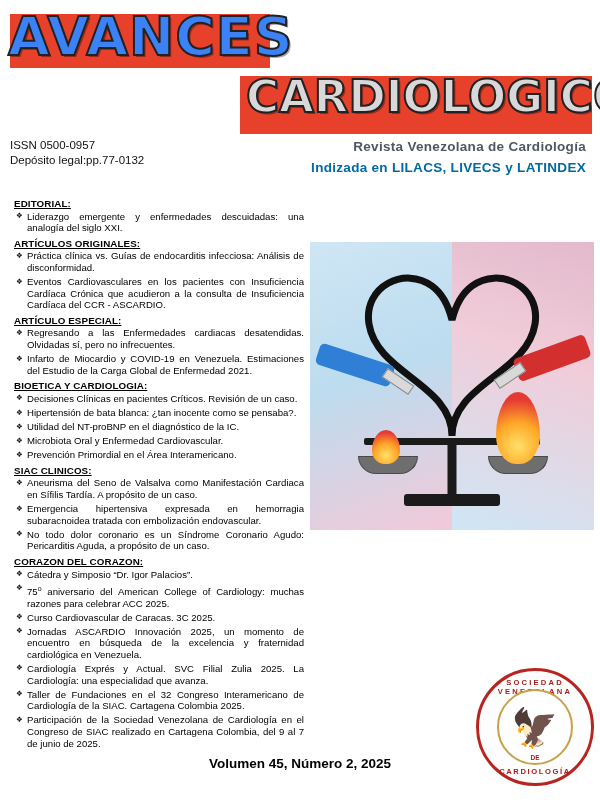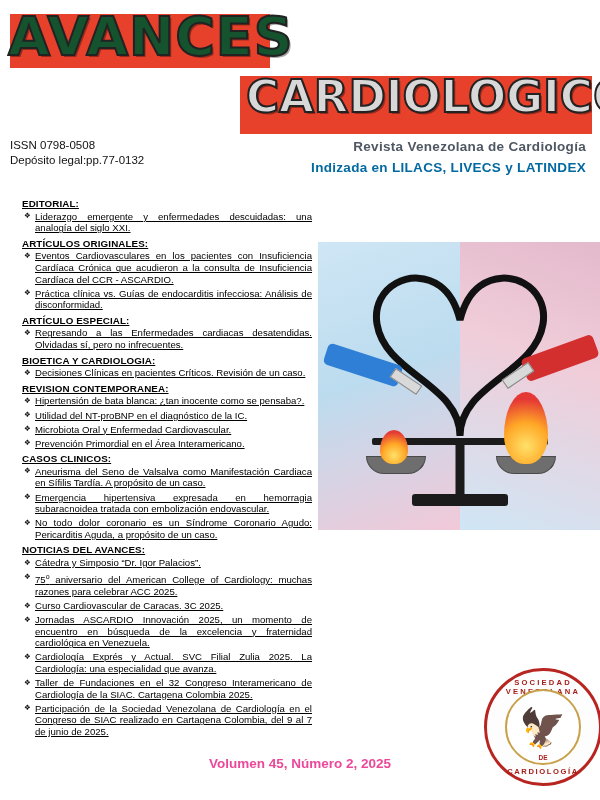--- a/index.html
+++ b/index.html
@@ -39,21 +39,21 @@
     background: #e8412b;
   }
   .title-avances {
     position: absolute;
     left: 8px;
     top: 10px;
     font-family: "DejaVu Sans", sans-serif;
     font-weight: bold;
     font-size: 54px;
     letter-spacing: 1px;
-    color: #14532d;
+    color: #3b82f6;
     -webkit-text-stroke: 2px #222;
     text-shadow: 2px 2px 0 rgba(0,0,0,0.35);
     line-height: 1;
   }
   .title-cardiologicos {
     position: absolute;
     left: 246px;
     top: 74px;
     font-family: "DejaVu Sans", sans-serif;
     font-weight: bold;
@@ -89,21 +89,21 @@
     font-size: 13.5px;
     font-weight: bold;
     color: #0369a1;
     letter-spacing: 0.3px;
   }
 
   
   .content {
     position: absolute;
     top: 190px;
-    left: 12px;
+    left: 4px;
     width: 584px;
     height: 610px;
   }
   .toc {
     position: absolute;
     left: 10px;
     top: 8px;
     width: 290px;
     font-size: 9.6px;
     line-height: 11.6px;
@@ -120,21 +120,20 @@
   ul.items {
     list-style: none;
     margin: 0 0 0 0;
     padding: 0;
   }
   ul.items li {
     position: relative;
     padding-left: 13px;
     margin-bottom: 2.5px;
     text-align: justify;
-    text-decoration: underline;
   }
   ul.items li::before {
     content: "\2756";
     position: absolute;
     left: 2px;
     top: -0.5px;
     font-size: 7.5px;
     color: #111;
   }
   .sup { font-size: 7px; vertical-align: super; }
@@ -313,73 +312,73 @@
   }
 
   .volume {
     position: absolute;
     left: 0;
     top: 756px;
     width: 600px;
     text-align: center;
     font-size: 13.5px;
     font-weight: bold;
-    color: #ec4899;
+    color: #000000;
   }
 </style>
 </head>
 <body>
 
 <div class="masthead">
   <div class="red-bar-1"></div>
   <div class="red-bar-2"></div>
   <div class="title-avances">AVANCES</div>
   <div class="title-cardiologicos">CARDIOLOGICOS</div>
   <div class="issn-block">
-    <div>ISSN 0798-0508</div>
+    <div>ISSN 0500-0957</div>
     <div>Depósito legal:pp.77-0132</div>
   </div>
   <div class="subtitle-1">Revista Venezolana de Cardiología</div>
   <div class="subtitle-2">Indizada en LILACS, LIVECS y LATINDEX</div>
 </div>
 
 <div class="content">
 
   <div class="toc">
       <div class="sec-head">EDITORIAL:</div>
       <ul class="items">
         <li>Liderazgo emergente y enfermedades descuidadas: una analogía del siglo XXI.</li>
       </ul>
       <div class="sec-head">ARTÍCULOS ORIGINALES:</div>
       <ul class="items">
+        <li>Práctica clínica vs. Guías de endocarditis infecciosa: Análisis de disconformidad.</li>
         <li>Eventos Cardiovasculares en los pacientes con Insuficiencia Cardíaca Crónica que acudieron a la consulta de Insuficiencia Cardíaca del CCR - ASCARDIO.</li>
-        <li>Práctica clínica vs. Guías de endocarditis infecciosa: Análisis de disconformidad.</li>
       </ul>
       <div class="sec-head">ARTÍCULO ESPECIAL:</div>
       <ul class="items">
         <li>Regresando a las Enfermedades cardiacas desatendidas. Olvidadas sí, pero no infrecuentes.</li>
+        <li>Infarto de Miocardio y COVID-19 en Venezuela. Estimaciones del Estudio de la Carga Global de Enfermedad 2021.</li>
       </ul>
       <div class="sec-head">BIOETICA Y CARDIOLOGIA:</div>
       <ul class="items">
         <li>Decisiones Clínicas en pacientes Críticos. Revisión de un caso.</li>
       </ul>
-      <div class="sec-head">REVISION CONTEMPORANEA:</div>
       <ul class="items">
         <li>Hipertensión de bata blanca: ¿tan inocente como se pensaba?.</li>
         <li>Utilidad del NT-proBNP en el diagnóstico de la IC.</li>
         <li>Microbiota Oral y Enfermedad Cardiovascular.</li>
         <li>Prevención Primordial en el Área Interamericano.</li>
       </ul>
-      <div class="sec-head">CASOS CLINICOS:</div>
+      <div class="sec-head">SIAC CLINICOS:</div>
       <ul class="items">
         <li>Aneurisma del Seno de Valsalva como Manifestación Cardiaca en Sífilis Tardía. A propósito de un caso.</li>
         <li>Emergencia hipertensiva expresada en hemorragia subaracnoidea tratada con embolización endovascular.</li>
         <li>No todo dolor coronario es un Síndrome Coronario Agudo: Pericarditis Aguda, a propósito de un caso.</li>
       </ul>
-      <div class="sec-head">NOTICIAS DEL AVANCES:</div>
+      <div class="sec-head">CORAZON DEL CORAZON:</div>
       <ul class="items">
         <li>Cátedra y Simposio “Dr. Igor Palacios”.</li>
         <li>75<span class="sup">o</span> aniversario del American College of Cardiology: muchas razones para celebrar ACC 2025.</li>
         <li>Curso Cardiovascular de Caracas. 3C 2025.</li>
         <li>Jornadas ASCARDIO Innovación 2025, un momento de encuentro en búsqueda de la excelencia y fraternidad cardiológica en Venezuela.</li>
         <li>Cardiología Exprés y Actual. SVC Filial Zulia 2025.  La Cardiología: una especialidad que avanza.</li>
         <li>Taller de Fundaciones en el 32 Congreso Interamericano de Cardiología de la SIAC. Cartagena Colombia 2025.</li>
         <li>Participación de la Sociedad Venezolana de Cardiología en el Congreso de SIAC realizado en Cartagena Colombia, del 9 al 7 de junio de 2025.</li>
       </ul>
     </div>

